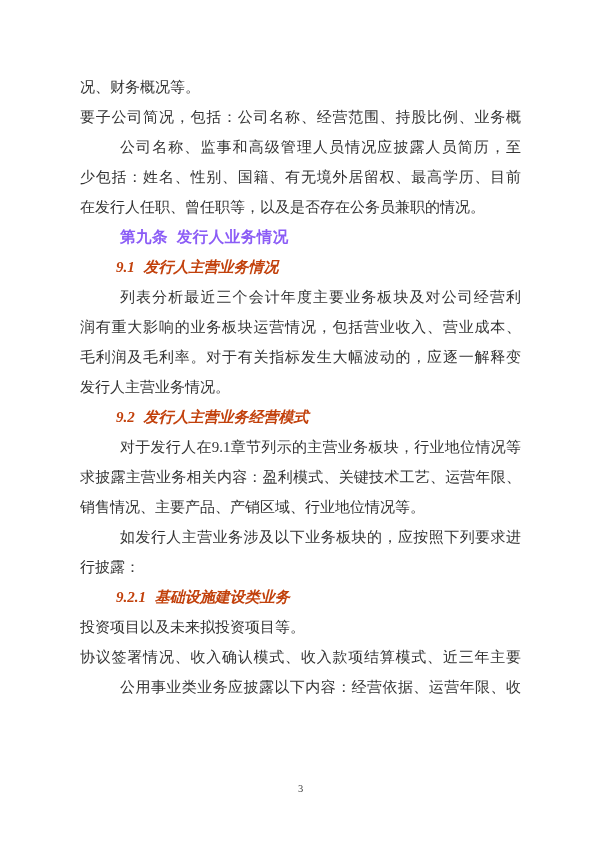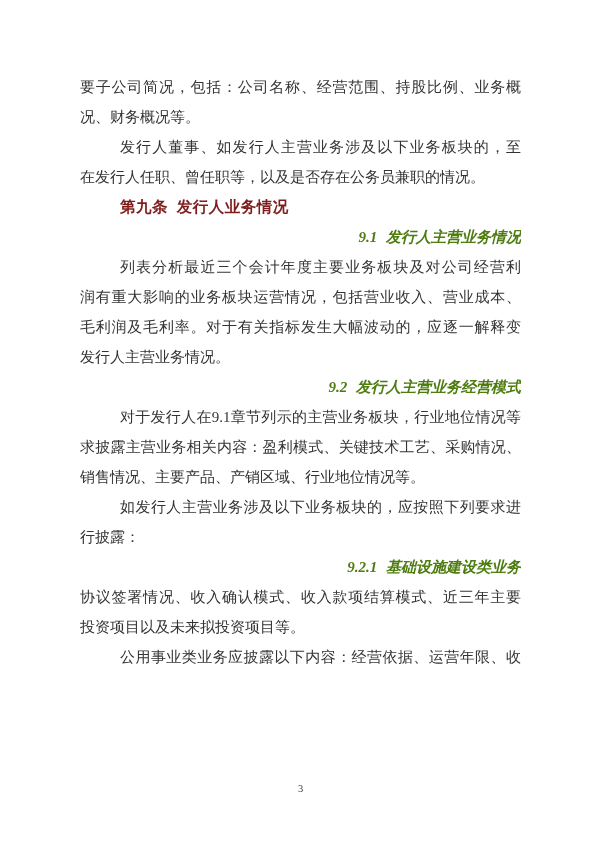--- a/index.html
+++ b/index.html
@@ -43,77 +43,78 @@
   }
   .ln.indent {
     text-indent: 40px;
   }
   .ln.h-art {
     font-family: "Liberation Sans", sans-serif;
     font-weight: 700;
     font-size: 15.5px;
     letter-spacing: 0.5px;
     word-spacing: 4px;
-    color: #7f1d1d;
+    color: #8b5cf6;
     text-indent: 40px;
     text-align: left;
     text-align-last: auto;
   }
   .ln.h-num {
     font-family: "Liberation Serif", serif;
     font-weight: 700;
     font-style: italic;
     word-spacing: 5px;
-    color: #4d7c0f;
+    color: #c2410c;
     text-indent: 36px;
-    text-align: right;
+    text-align: left;
     text-align-last: auto;
   }
   .page-number {
     position: absolute;
     top: 783px;
     left: 80px;
     width: 441px;
     text-align: center;
     font-family: "Liberation Serif", serif;
     font-size: 10.5px;
     color: #3a3a3a;
   }
 </style>
 </head>
 <body>
 
 <div class="doc-page">
   <div class="body-text">
+    <div class="ln last">况、财务概况等。</div>
     <div class="ln just">要子公司简况，包括：公司名称、经营范围、持股比例、业务概</div>
-    <div class="ln last">况、财务概况等。</div>
 
-    <div class="ln just indent">发行人董事、如发行人主营业务涉及以下业务板块的，至</div>
+    <div class="ln just indent">公司名称、监事和高级管理人员情况应披露人员简历，至</div>
+    <div class="ln just">少包括：姓名、性别、国籍、有无境外居留权、最高学历、目前</div>
     <div class="ln last">在发行人任职、曾任职等，以及是否存在公务员兼职的情况。</div>
 
     <div class="ln h-art">第九条 发行人业务情况</div>
     <div class="ln h-num">9.1 发行人主营业务情况</div>
 
     <div class="ln just indent">列表分析最近三个会计年度主要业务板块及对公司经营利</div>
     <div class="ln just">润有重大影响的业务板块运营情况，包括营业收入、营业成本、</div>
     <div class="ln just">毛利润及毛利率。对于有关指标发生大幅波动的，应逐一解释变</div>
     <div class="ln last">发行人主营业务情况。</div>
 
     <div class="ln h-num">9.2 发行人主营业务经营模式</div>
 
     <div class="ln just indent">对于发行人在9.1章节列示的主营业务板块，行业地位情况等</div>
-    <div class="ln just">求披露主营业务相关内容：盈利模式、关键技术工艺、采购情况、</div>
+    <div class="ln just">求披露主营业务相关内容：盈利模式、关键技术工艺、运营年限、</div>
     <div class="ln last">销售情况、主要产品、产销区域、行业地位情况等。</div>
 
     <div class="ln just indent">如发行人主营业务涉及以下业务板块的，应按照下列要求进</div>
     <div class="ln last">行披露：</div>
 
     <div class="ln h-num">9.2.1 基础设施建设类业务</div>
 
+    <div class="ln last">投资项目以及未来拟投资项目等。</div>
     <div class="ln just">协议签署情况、收入确认模式、收入款项结算模式、近三年主要</div>
-    <div class="ln last">投资项目以及未来拟投资项目等。</div>
 
 
     <div class="ln just indent">公用事业类业务应披露以下内容：经营依据、运营年限、收</div>
   </div>
 
   <div class="page-number">3</div>
 </div>
 
 </body></html>

